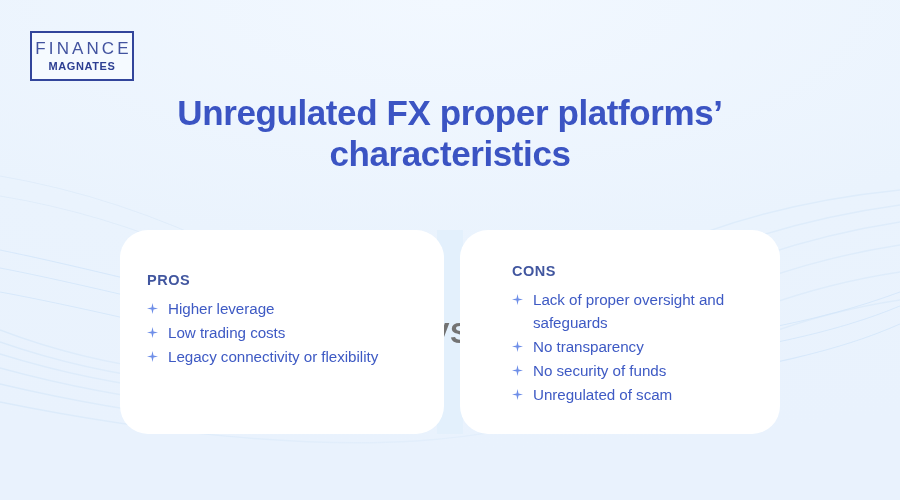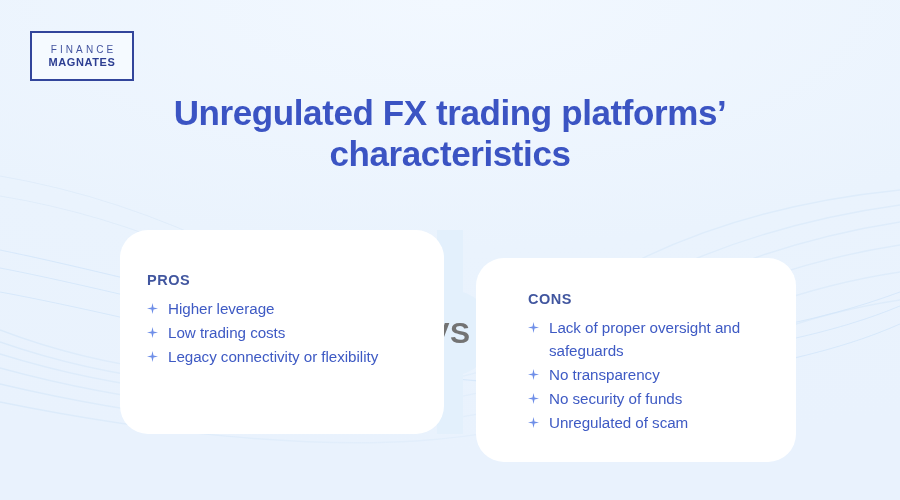--- a/index.html
+++ b/index.html
@@ -41,21 +41,21 @@
     height: 50px;
     border: 2px solid #32459b;
     box-sizing: border-box;
     background: #f5faff;
     display: flex;
     flex-direction: column;
     align-items: center;
     justify-content: center;
   }
   .logo-line1 {
-    font-size: 10px;
+    font-size: 17px;
     letter-spacing: 3.1px;
     color: #42539f;
     font-weight: 400;
     line-height: 1.1;
     text-indent: 3px;
   }
   .logo-line2 {
     font-size: 11px;
     letter-spacing: 0.6px;
     color: #2c3e92;
@@ -119,24 +119,23 @@
     border-radius: 28px;
     z-index: 3;
     box-sizing: border-box;
   }
   .card-pros {
     left: 120px;
     width: 324px;
     padding: 42px 22px 0 27px;
   }
   .card-cons {
-    left: 476px;
+    left: 460px;
     width: 320px;
     padding: 33px 22px 0 52px;
-    margin-top: 28px;
   }
 
   .card-heading {
     color: #41569f;
     font-weight: 700;
     font-size: 14.5px;
     letter-spacing: 0.55px;
     margin-bottom: 9px;
   }
 
@@ -191,21 +190,21 @@
       <path d="M0,176 C70,188 150,212 232,252 C318,294 402,326 500,340"></path>
       <path d="M0,196 C74,208 156,233 240,274 C326,316 410,346 508,360"></path>
     </g>
   </svg>
 
   <div class="logo-box">
     <div class="logo-line1">FINANCE</div>
     <div class="logo-line2">MAGNATES</div>
   </div>
 
-  <div class="title">Unregulated FX trading platforms’ characteristics</div>
+  <div class="title">Unregulated FX proper platforms’ characteristics</div>
 
   <div class="connector"></div>
 
   <div class="card card-pros">
     <div class="card-heading">PROS</div>
     <ul class="card-list">
       <li>
         <svg class="bullet-star" viewBox="0 0 12 12">
           <path d="M6 0 L7.1 4.9 L12 6 L7.1 7.1 L6 12 L4.9 7.1 L0 6 L4.9 4.9 Z" fill="#6f8fe8"></path>
         </svg>

